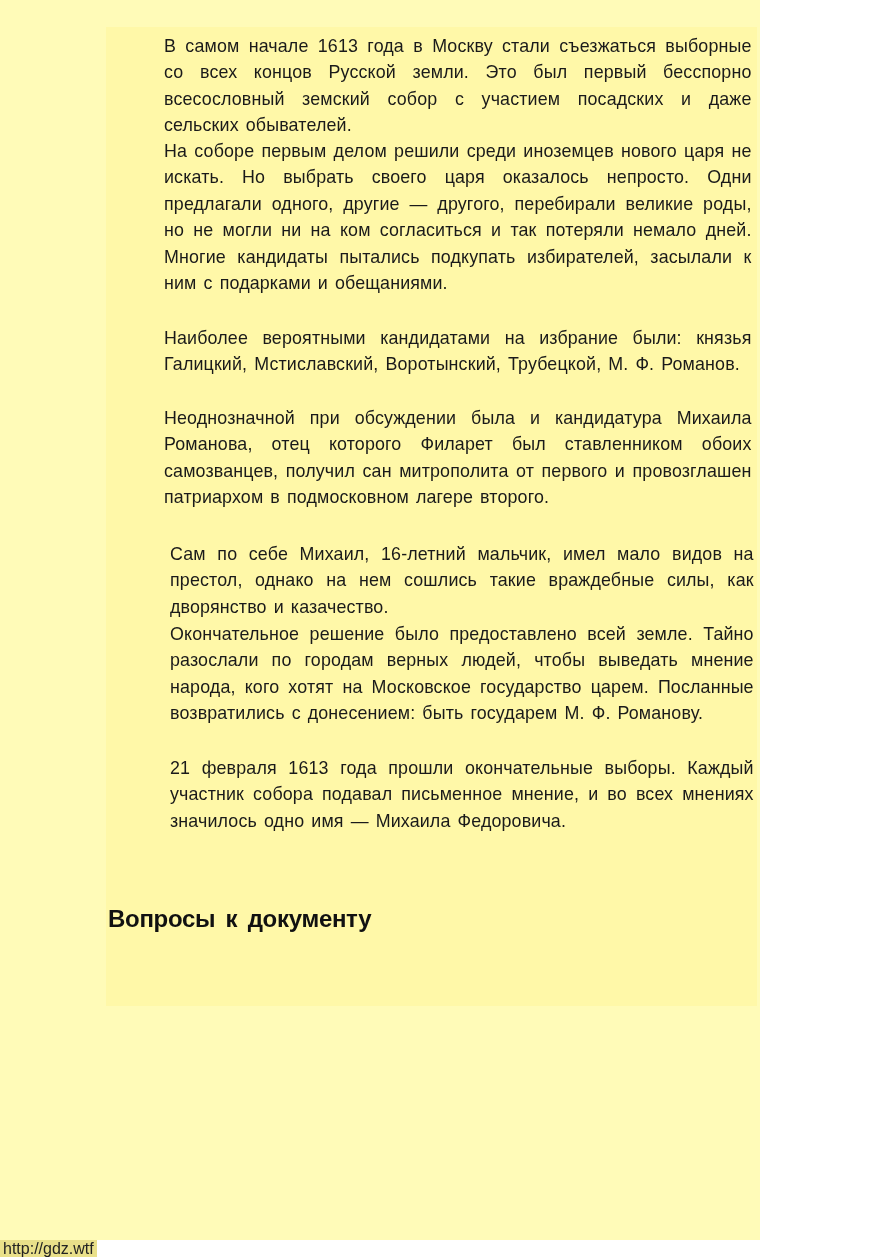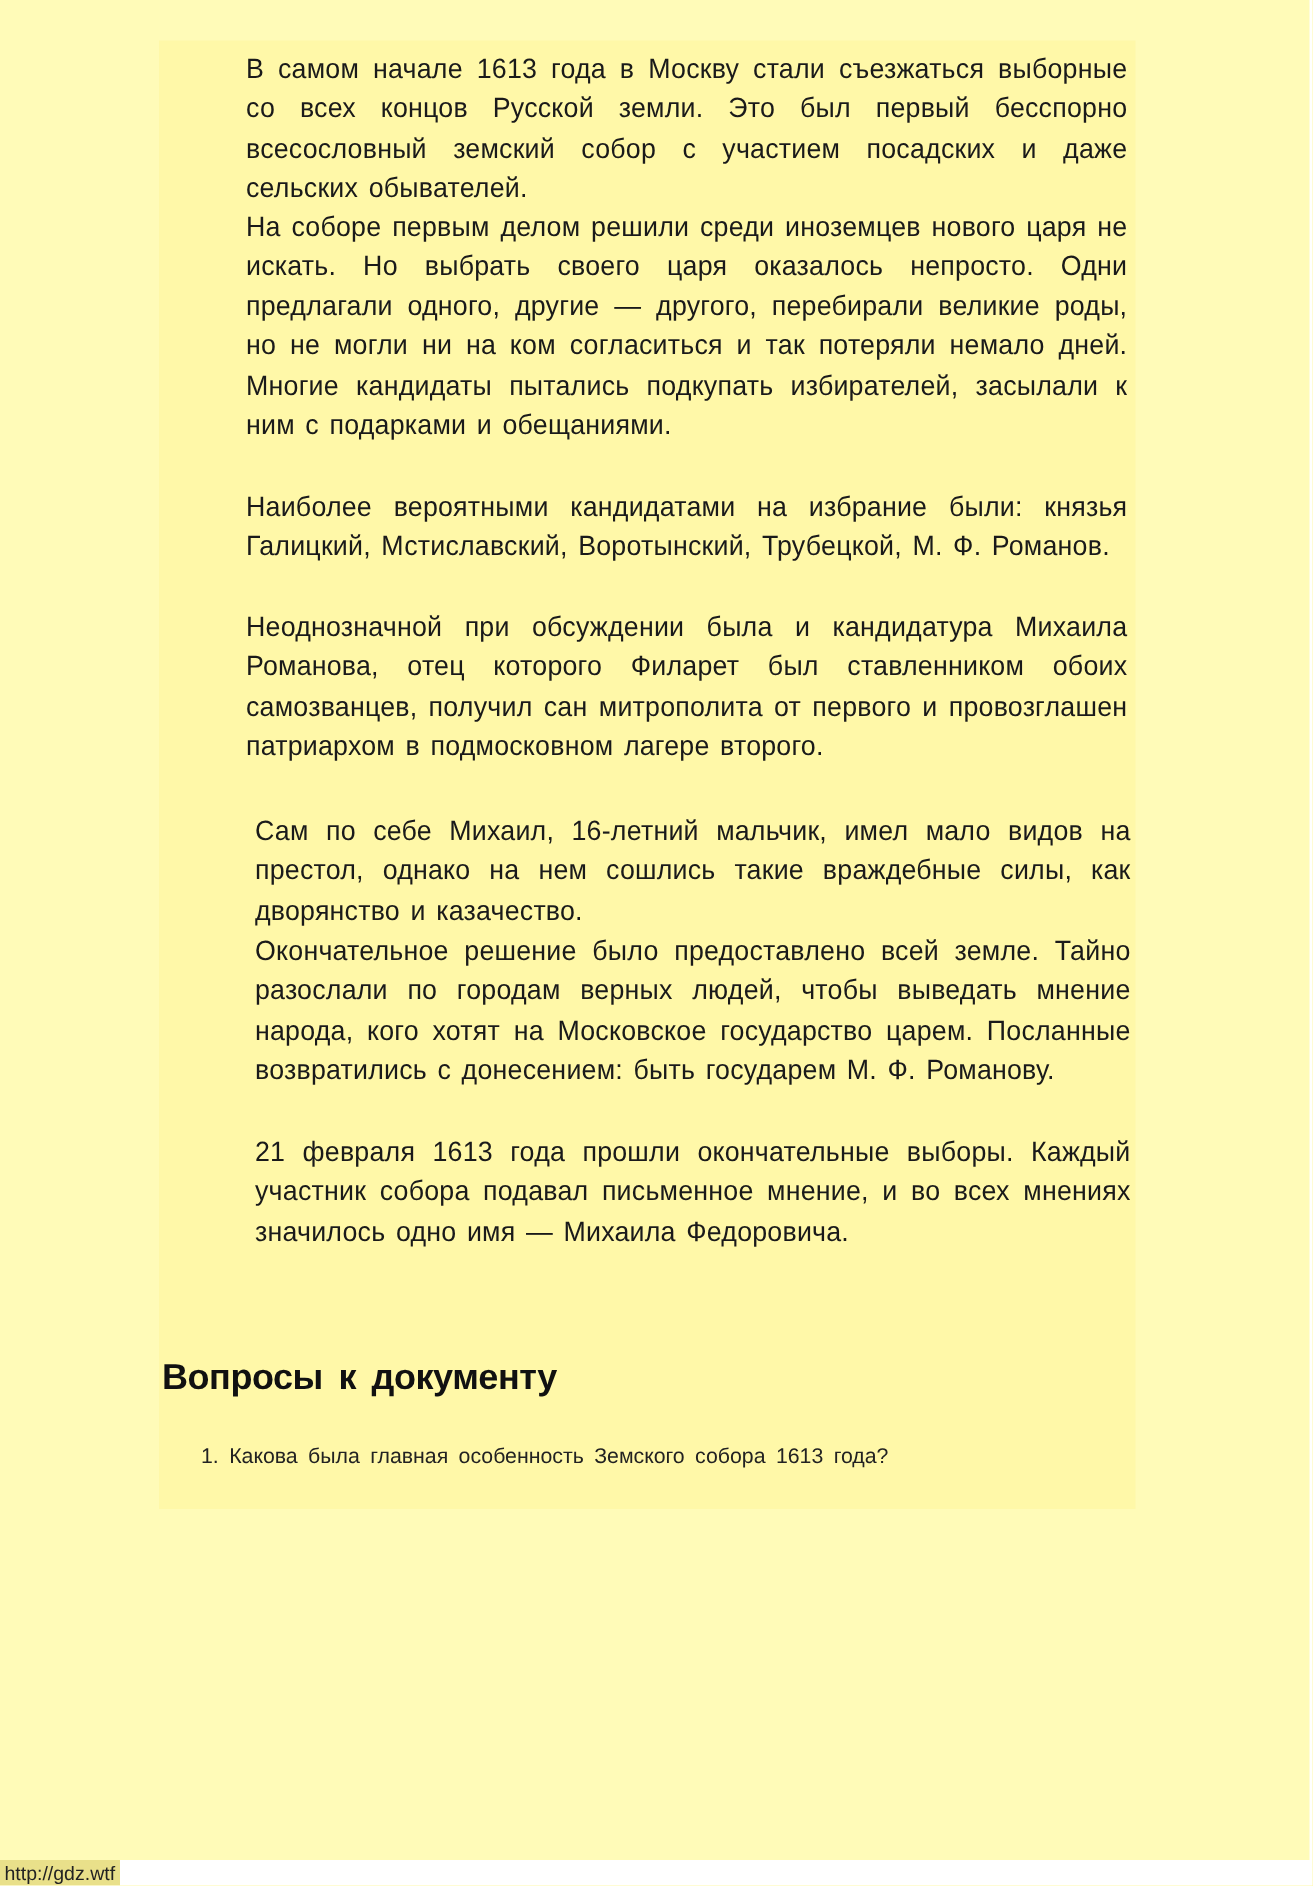--- a/index.html
+++ b/index.html
@@ -3,21 +3,21 @@
 <meta charset="utf-8">
 <style>
   html, body { margin: 0; padding: 0; }
   body {
     width: 875px; height: 1257px; position: relative;
     background: #ffffff; overflow: hidden;
     font-family: "Liberation Sans", "DejaVu Sans", sans-serif;
     color: #1a1a1a;
   }
   .page {
-    position: absolute; left: 0; top: 0; width: 873px; height: 1240px;
+    position: absolute; left: 0; top: 0; width: 760px; height: 1240px;
     background: #fffbb8;
   }
   .box {
     position: absolute; left: 106px; top: 27px; width: 651px; height: 979px;
     background: #fff8a8;
   }
   .para {
     position: absolute; margin: 0;
     font-size: 18.6px; line-height: 26.4px;
     text-align: justify; text-align-last: left;
@@ -39,36 +39,35 @@
   }
   .questions {
     position: absolute; left: 134px; top: 960px; margin: 0; padding: 0;
     list-style: none; font-size: 14.2px; line-height: 23px;
     word-spacing: 3px; color: #222;
   }
   .questions li { margin: 0; }
   .watermark {
     position: absolute; left: 0; top: 1240px; height: 17px;
     padding: 0 3px; background: #e9e08a;
-    font-size: 13px; line-height: 17px; color: #222;
+    font-size: 16px; line-height: 17px; color: #222;
   }
 </style>
 </head>
 <body>
 
 <div class="page">
   <div class="box"></div>
 
   <p class="para p1">В самом начале 1613 года в Москву стали съезжаться выборные со всех концов Русской земли. Это был первый бесспорно всесословный земский собор с участием посадских и даже сельских обывателей.</p>
   <p class="para p2">На соборе первым делом решили среди иноземцев нового царя не искать. Но выбрать своего царя оказалось непросто. Одни предлагали одного, другие — другого, перебирали великие роды, но не могли ни на ком согласиться и так потеряли немало дней. Многие кандидаты пытались подкупать избирателей, засылали к ним с подарками и обещаниями.</p>
   <p class="para p3">Наиболее вероятными кандидатами на избрание были: князья Галицкий, Мстиславский, Воротынский, Трубецкой, М. Ф. Романов.</p>
   <p class="para p4">Неоднозначной при обсуждении была и кандидатура Михаила Романова, отец которого Филарет был ставленником обоих самозванцев, получил сан митрополита от первого и провозглашен патриархом в подмосковном лагере второго.</p>
   <p class="para p5">Сам по себе Михаил, 16-летний мальчик, имел мало видов на престол, однако на нем сошлись такие враждебные силы, как дворянство и казачество.</p>
   <p class="para p6">Окончательное решение было предоставлено всей земле. Тайно разослали по городам верных людей, чтобы выведать мнение народа, кого хотят на Московское государство царем. Посланные возвратились с донесением: быть государем М. Ф. Романову.</p>
   <p class="para p7">21 февраля 1613 года прошли окончательные выборы. Каждый участник собора подавал письменное мнение, и во всех мнениях значилось одно имя — Михаила Федоровича.</p>
 
   <h2 class="heading">Вопросы к документу</h2>
   <ol class="questions">
-    <li>1. Какова была главная особенность Земского собора 1613 года?</li>
   </ol>
 </div>
 
 <a class="watermark">http://gdz.wtf</a>
 
 </body></html>

